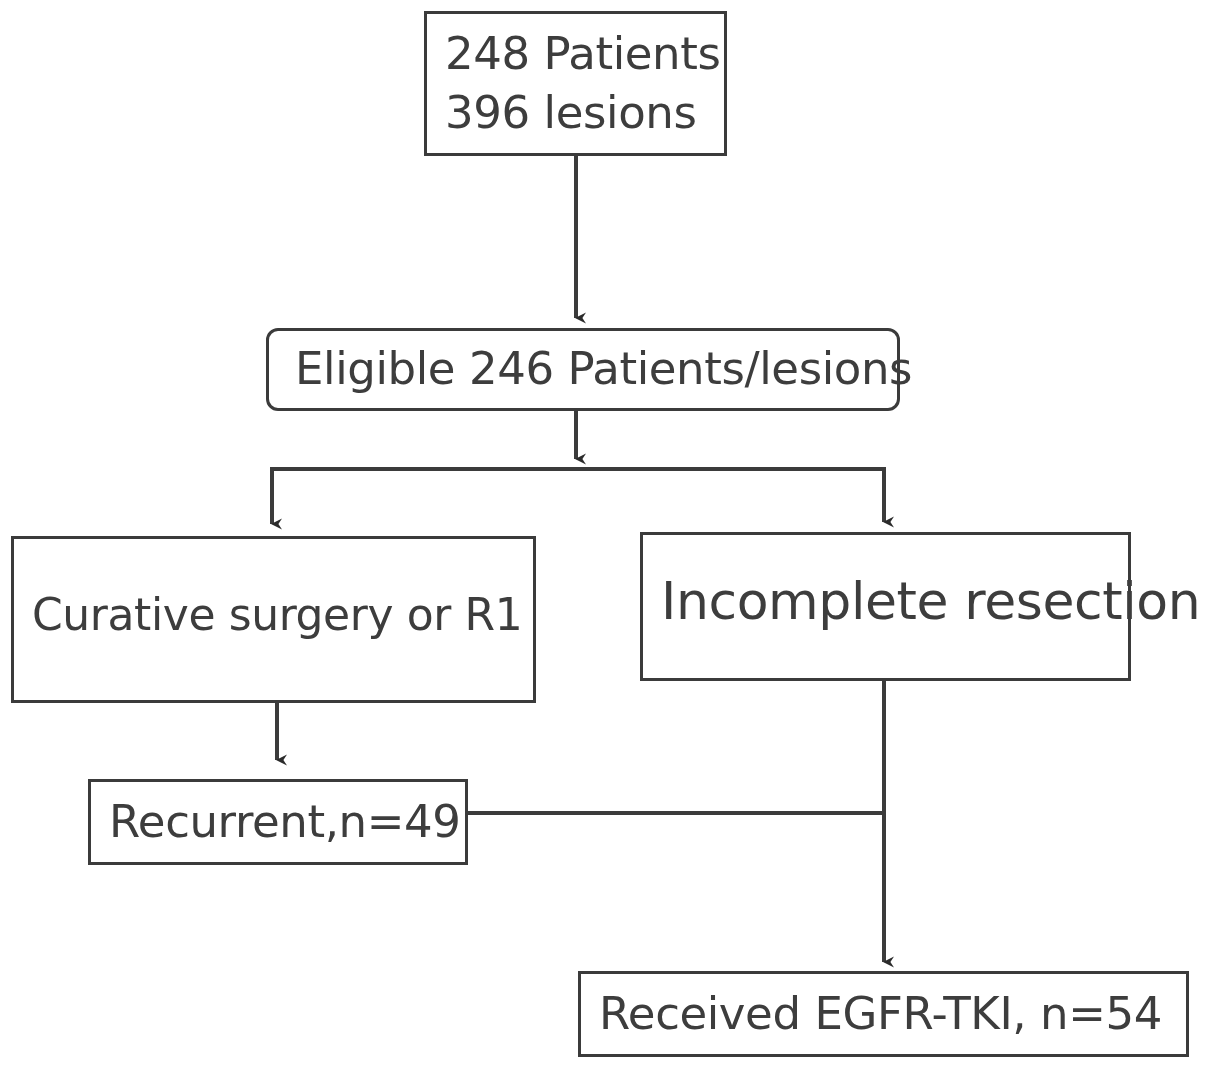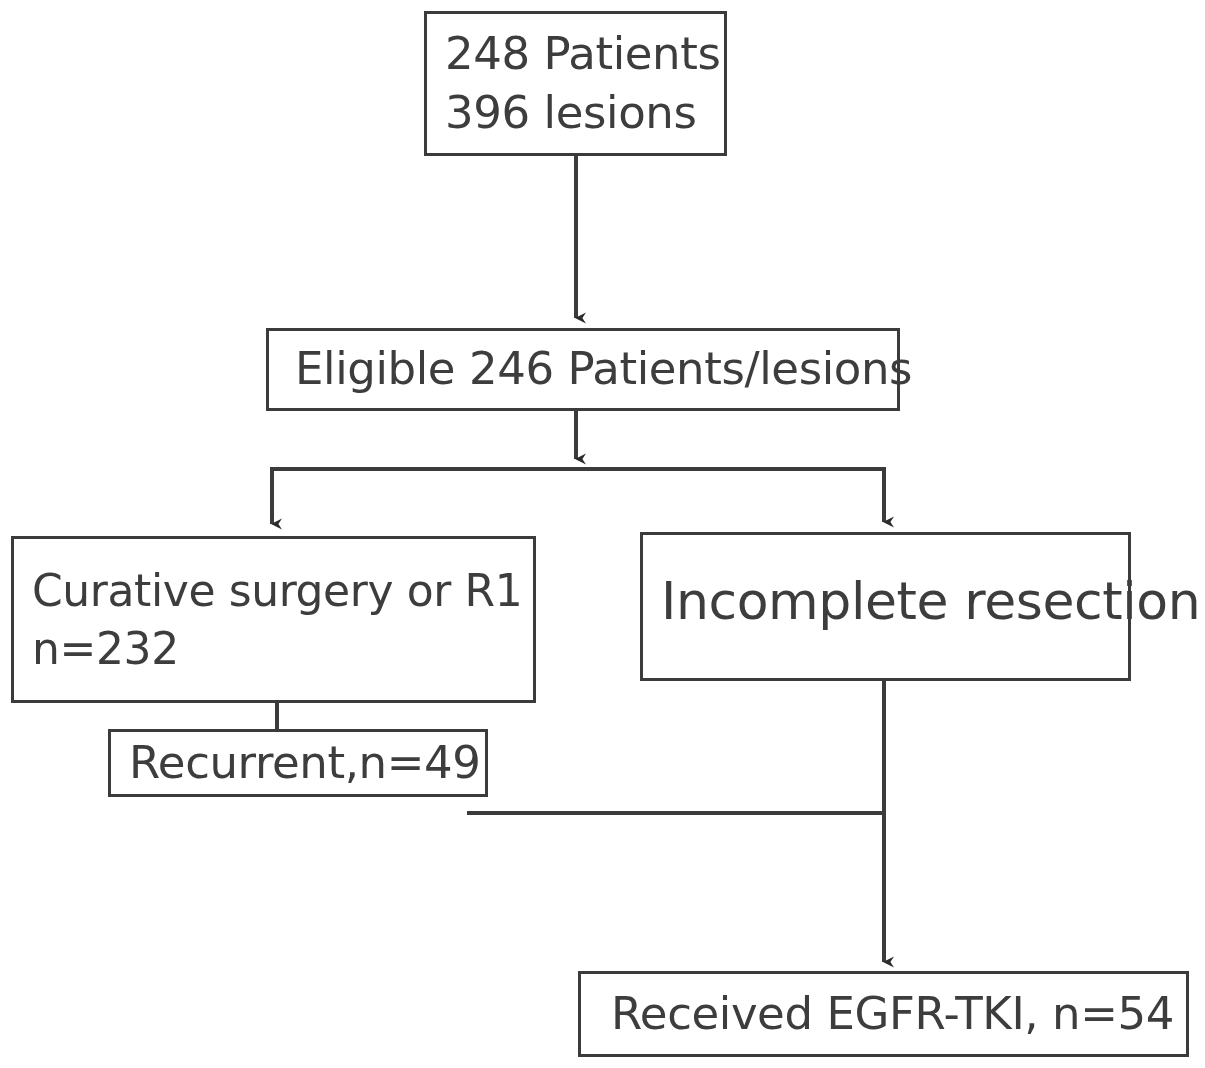--- a/index.html
+++ b/index.html
@@ -47,25 +47,25 @@
   }
   .node.pad-lg .line { padding-left: 26px; }
   .node.two-line { justify-content: center; }
   .node.two-line .line:first-child { margin-bottom: 10px; }
 
   
   #node-enrolled      { left: 424px;  top: 11px;   width: 303px; height: 145px; }
   #node-eligible      { left: 266px;  top: 328px;  width: 634px; height: 83px;  }
   #node-curative      { left: 11px;   top: 536px;  width: 525px; height: 167px; }
   #node-incomplete    { left: 640px;  top: 532px;  width: 491px; height: 149px; }
-  #node-recurrent     { left: 88px;   top: 729px;  width: 380px; height: 68px; margin-left: 20px;  }
-  #node-egfrtki       { left: 578px;  top: 971px;  width: 611px; height: 86px; text-align: center;  }
+  #node-recurrent     { left: 88px;   top: 779px;  width: 380px; height: 86px;  }
+  #node-egfrtki       { left: 578px;  top: 971px;  width: 611px; height: 86px;  }
 
   #node-enrolled   { font-size: 45px; }
-  #node-eligible   { font-size: 45px; }
+  #node-eligible   { font-size: 45px; border-radius: 12px; }
   #node-curative   { font-size: 44px; }
   #node-incomplete { font-size: 52px; }
   #node-recurrent  { font-size: 45px; }
   #node-egfrtki    { font-size: 45px; }
 </style>
 </head>
 <body>
 
 <div id="flow-canvas">
 
@@ -97,21 +97,20 @@
     <span class="line">248 Patients</span>
     <span class="line">396 lesions</span>
   </div>
 
   <div class="node pad-lg" id="node-eligible">
     <span class="line">Eligible 246 Patients/lesions</span>
   </div>
 
   <div class="node two-line" id="node-curative">
     <span class="line">Curative surgery or R1</span>
-    <span class="line">n=232</span>
   </div>
 
   <div class="node two-line" id="node-incomplete">
     <span class="line">Incomplete resection</span>
   </div>
 
   <div class="node" id="node-recurrent">
     <span class="line">Recurrent,n=49</span>
   </div>
 

